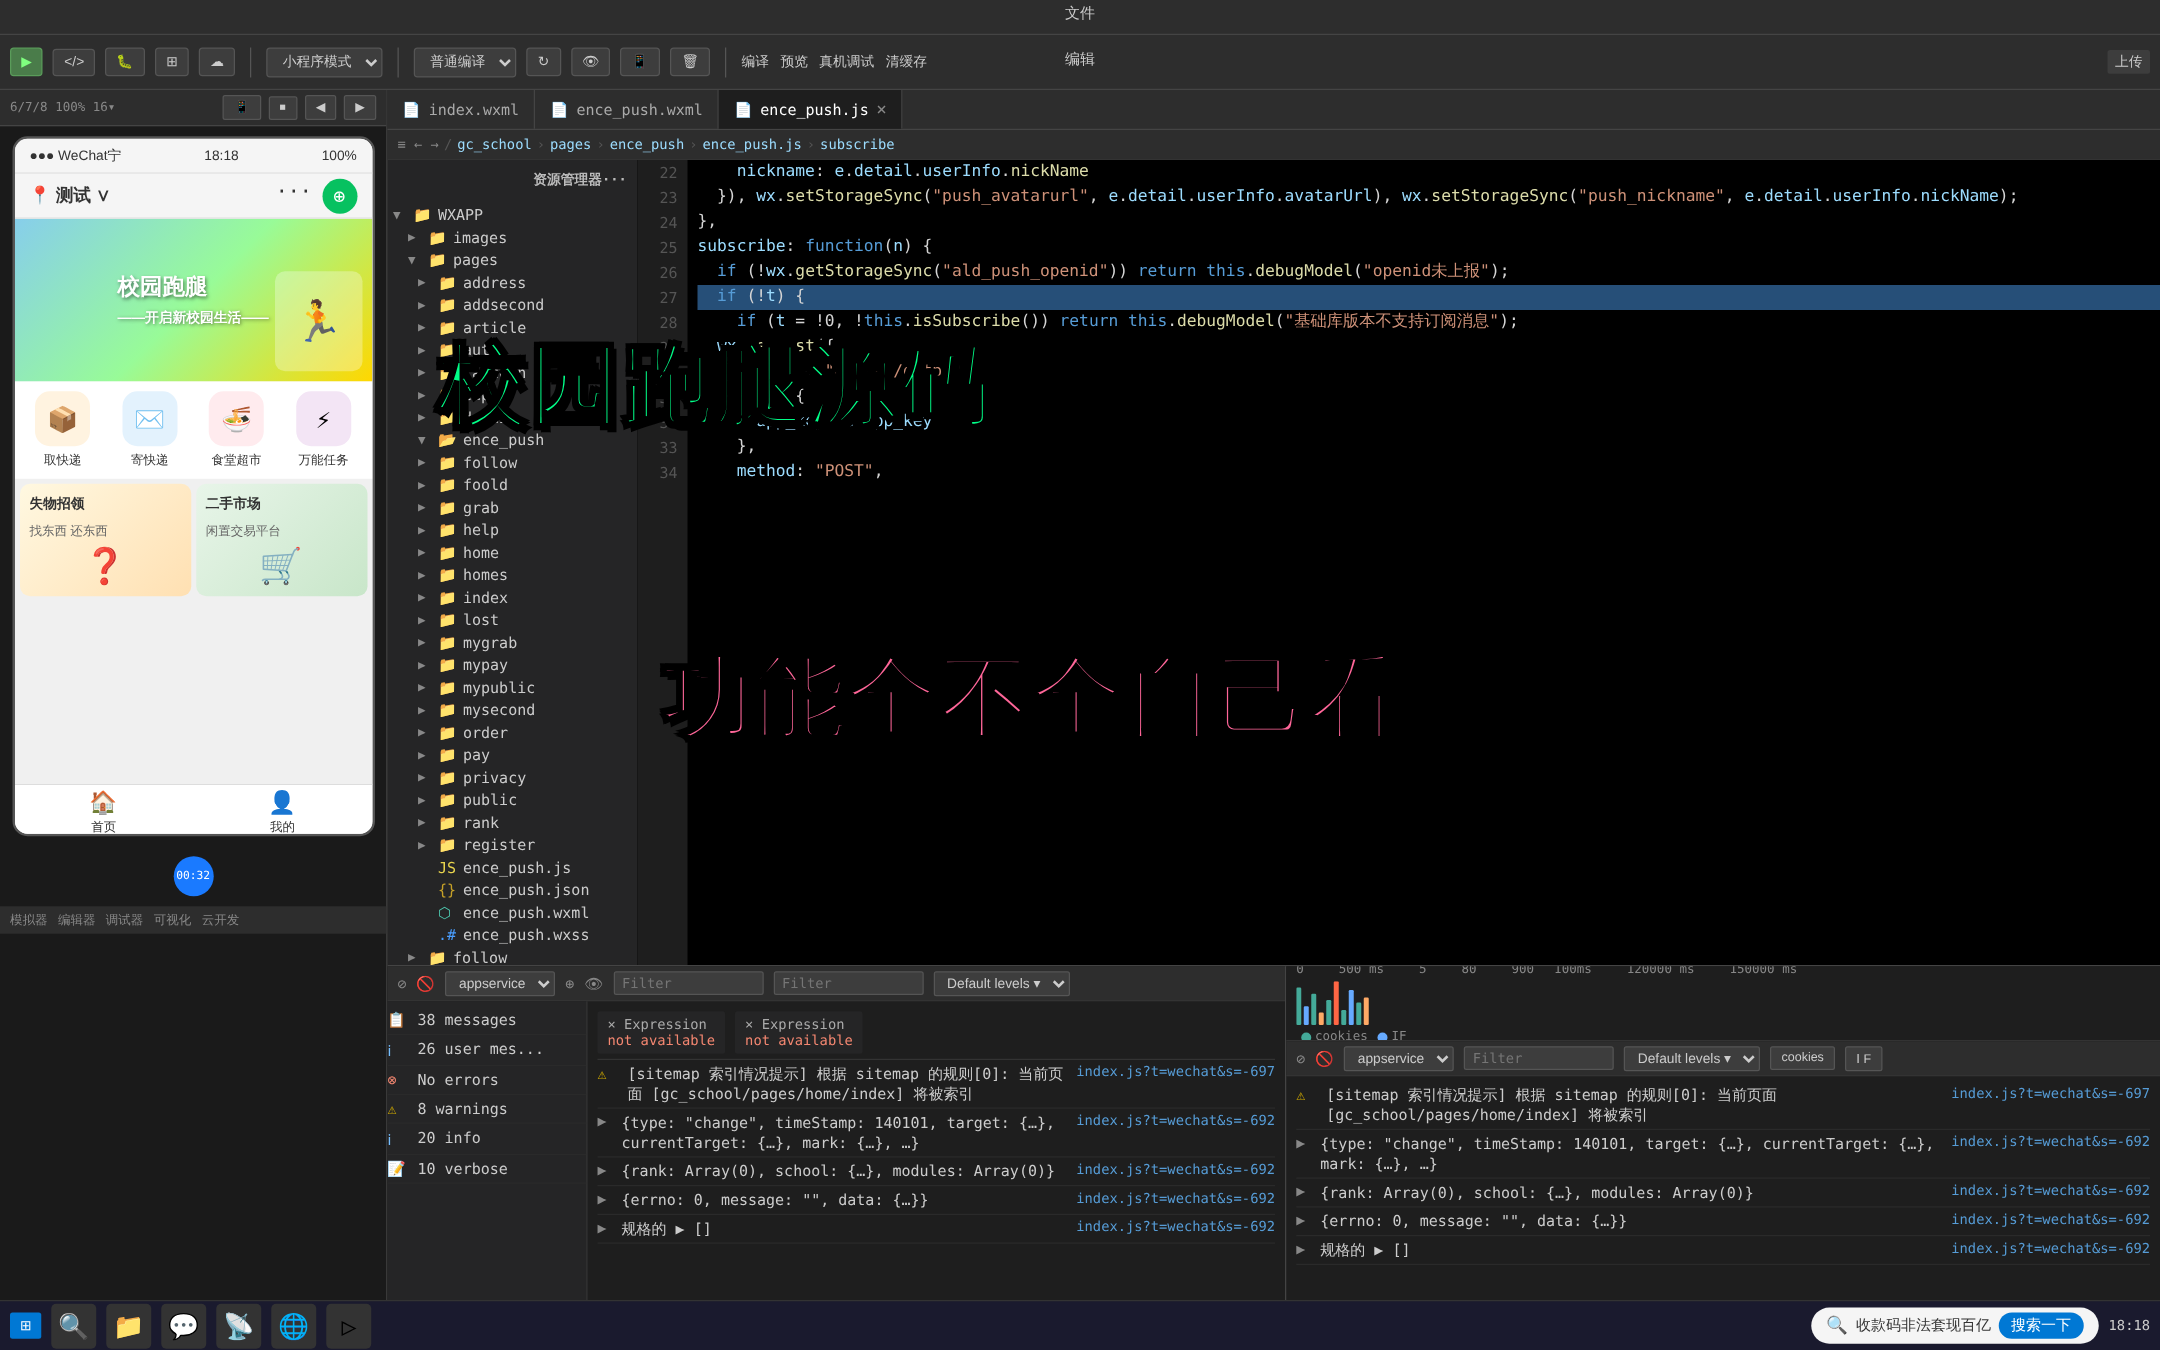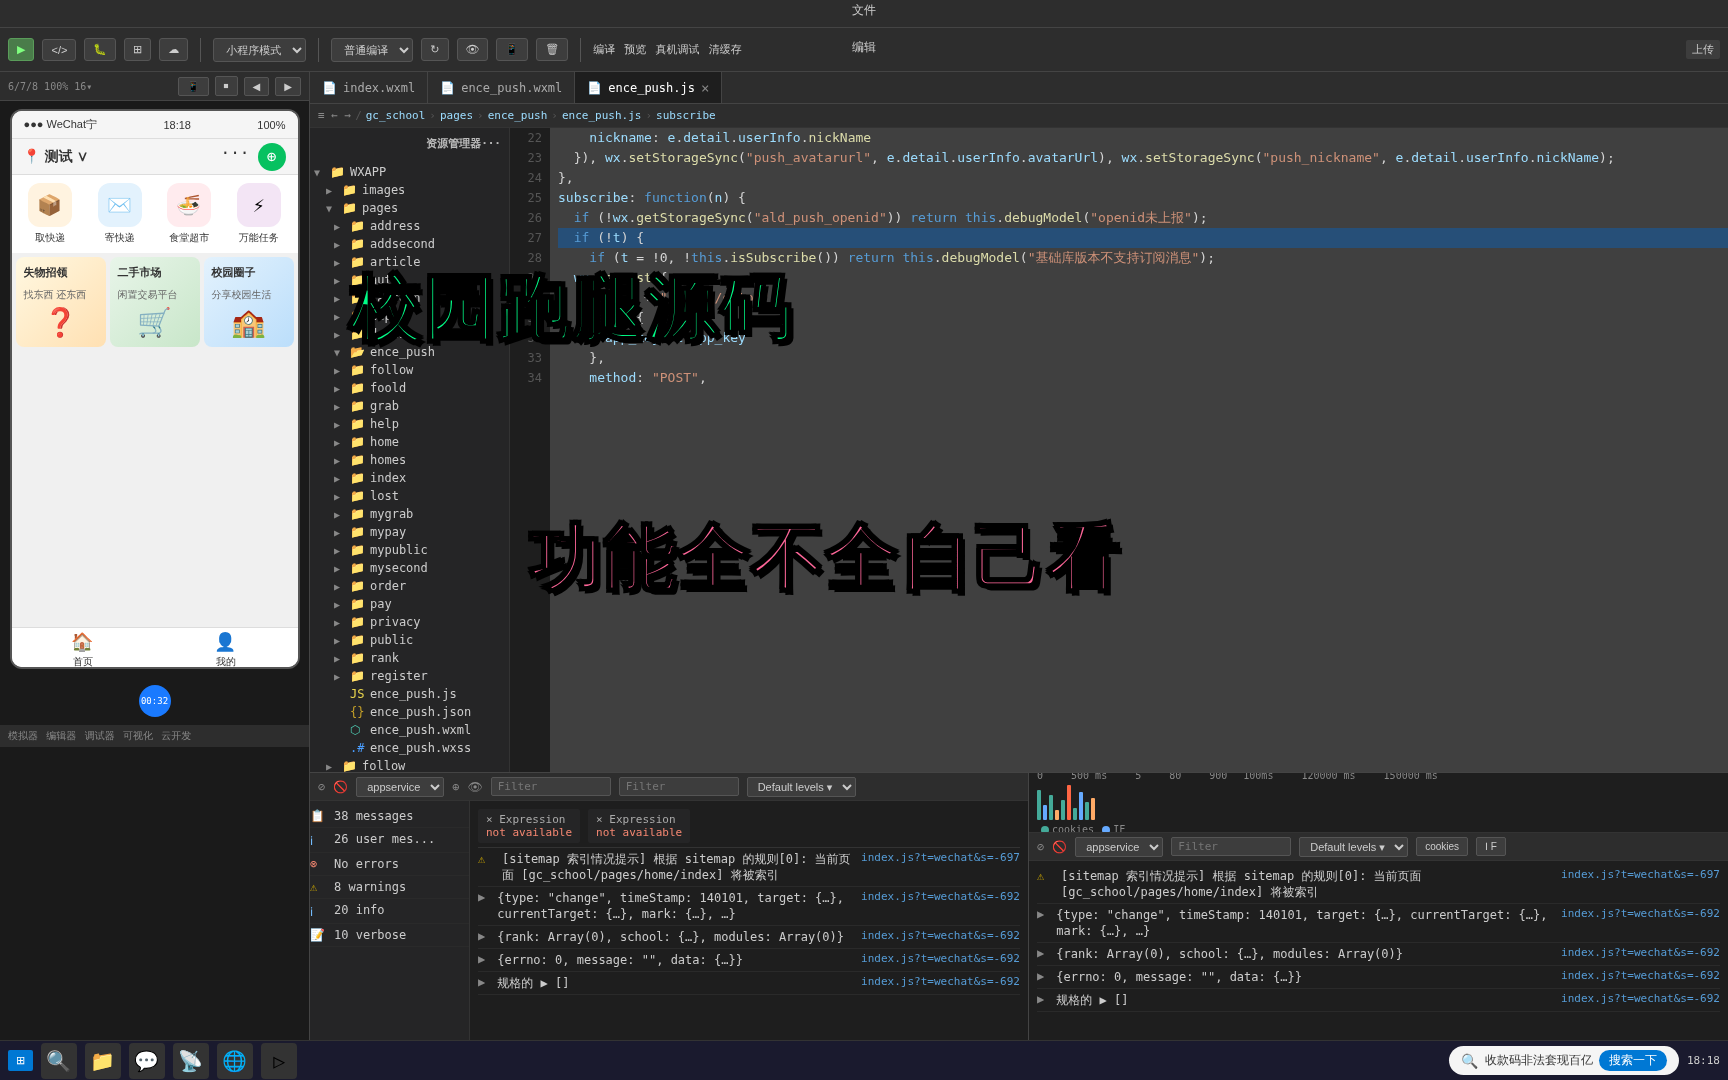--- a/index.html
+++ b/index.html
@@ -322,21 +322,21 @@
       white-space: nowrap;
     }
     .tree-arrow { width: 16px; font-size: 10px; color: #888; flex-shrink: 0; }
     .tree-icon { width: 16px; margin-right: 4px; font-size: 12px; flex-shrink: 0; }
     .tree-label { font-size: 12px; }
     .tree-indent { width: 12px; flex-shrink: 0; }
 
     
     .code-editor {
       flex: 1;
-      background: #404040;
+      background: #000000;
       overflow: auto;
       position: relative;
       font-family: 'Consolas', monospace;
       font-size: 13px;
       line-height: 20px;
     }
     .code-lines {
       display: flex;
       min-height: 100%;
     }
@@ -603,20 +603,24 @@
       <div class="wechat-titlebar">
         <div class="wechat-title-text">📍 测试 ∨</div>
         <div style="display: flex; gap: 8px;">
           <span style="font-size: 16px; color: #333; cursor: pointer;">···</span>
           <span style="width: 28px; height: 28px; background: #07c160; border-radius: 50%; display: flex; align-items: center; justify-content: center; color: white; font-size: 16px; cursor: pointer;">⊕</span>
         </div>
       </div>
 
       <div class="phone-content">
 
+        <div class="phone-banner">
+          <div class="phone-banner-text">校园跑腿<br><span style="font-size: 11px;">——开启新校园生活——</span></div>
+          <div style="position: absolute; right: 8px; bottom: 8px; width: 70px; height: 80px; background: rgba(255,255,255,0.3); border-radius: 8px; display: flex; align-items: center; justify-content: center; font-size: 32px;">🏃</div>
+        </div>
 
         <div class="phone-icons-row">
           <div class="phone-icon-item">
             <div class="phone-icon-circle" style="background: #fff3e0;">📦</div>
             <span class="phone-icon-label">取快递</span>
           </div>
           <div class="phone-icon-item">
             <div class="phone-icon-circle" style="background: #e3f2fd;">✉️</div>
             <span class="phone-icon-label">寄快递</span>
           </div>
@@ -633,25 +637,20 @@
         <div class="phone-cards-row">
           <div class="phone-card" style="background: linear-gradient(135deg, #fff8e1, #ffe0b2);">
             <div style="padding: 8px; font-size: 11px; font-family: 'Microsoft YaHei', sans-serif; color: #333; font-weight: bold;">失物招领</div>
             <div style="padding: 0 8px; font-size: 10px; color: #666; font-family: 'Microsoft YaHei', sans-serif;">找东西 还东西</div>
             <div style="text-align: center; font-size: 28px; margin-top: 4px;">❓</div>
           </div>
           <div class="phone-card" style="background: linear-gradient(135deg, #e8f5e9, #c8e6c9);">
             <div style="padding: 8px; font-size: 11px; font-family: 'Microsoft YaHei', sans-serif; color: #333; font-weight: bold;">二手市场</div>
             <div style="padding: 0 8px; font-size: 10px; color: #666; font-family: 'Microsoft YaHei', sans-serif;">闲置交易平台</div>
             <div style="text-align: center; font-size: 28px; margin-top: 4px;">🛒</div>
-          </div>
-          <div class="phone-card" style="background: linear-gradient(135deg, #e3f2fd, #bbdefb);">
-            <div style="padding: 8px; font-size: 11px; font-family: 'Microsoft YaHei', sans-serif; color: #333; font-weight: bold;">校园圈子</div>
-            <div style="padding: 0 8px; font-size: 10px; color: #666; font-family: 'Microsoft YaHei', sans-serif;">分享校园生活</div>
-            <div style="text-align: center; font-size: 28px; margin-top: 4px;">🏫</div>
           </div>
         </div>
       </div>
 
       <div class="phone-bottom-bar">
         <div class="phone-bottom-item">
           <span class="phone-bottom-icon">🏠</span>
           <span>首页</span>
         </div>
         <div class="phone-bottom-item">

